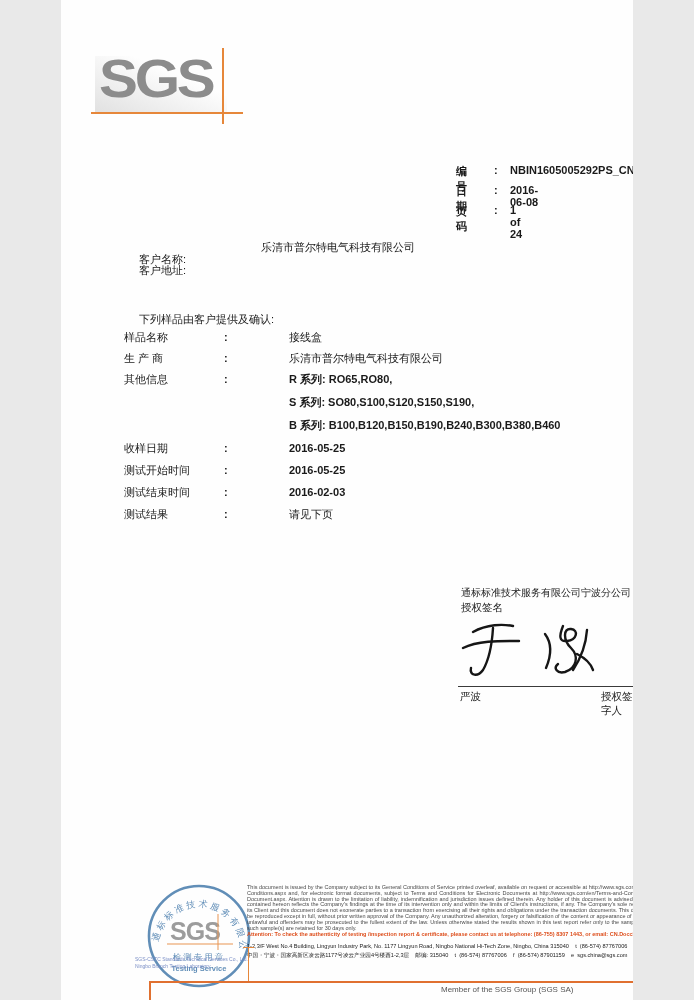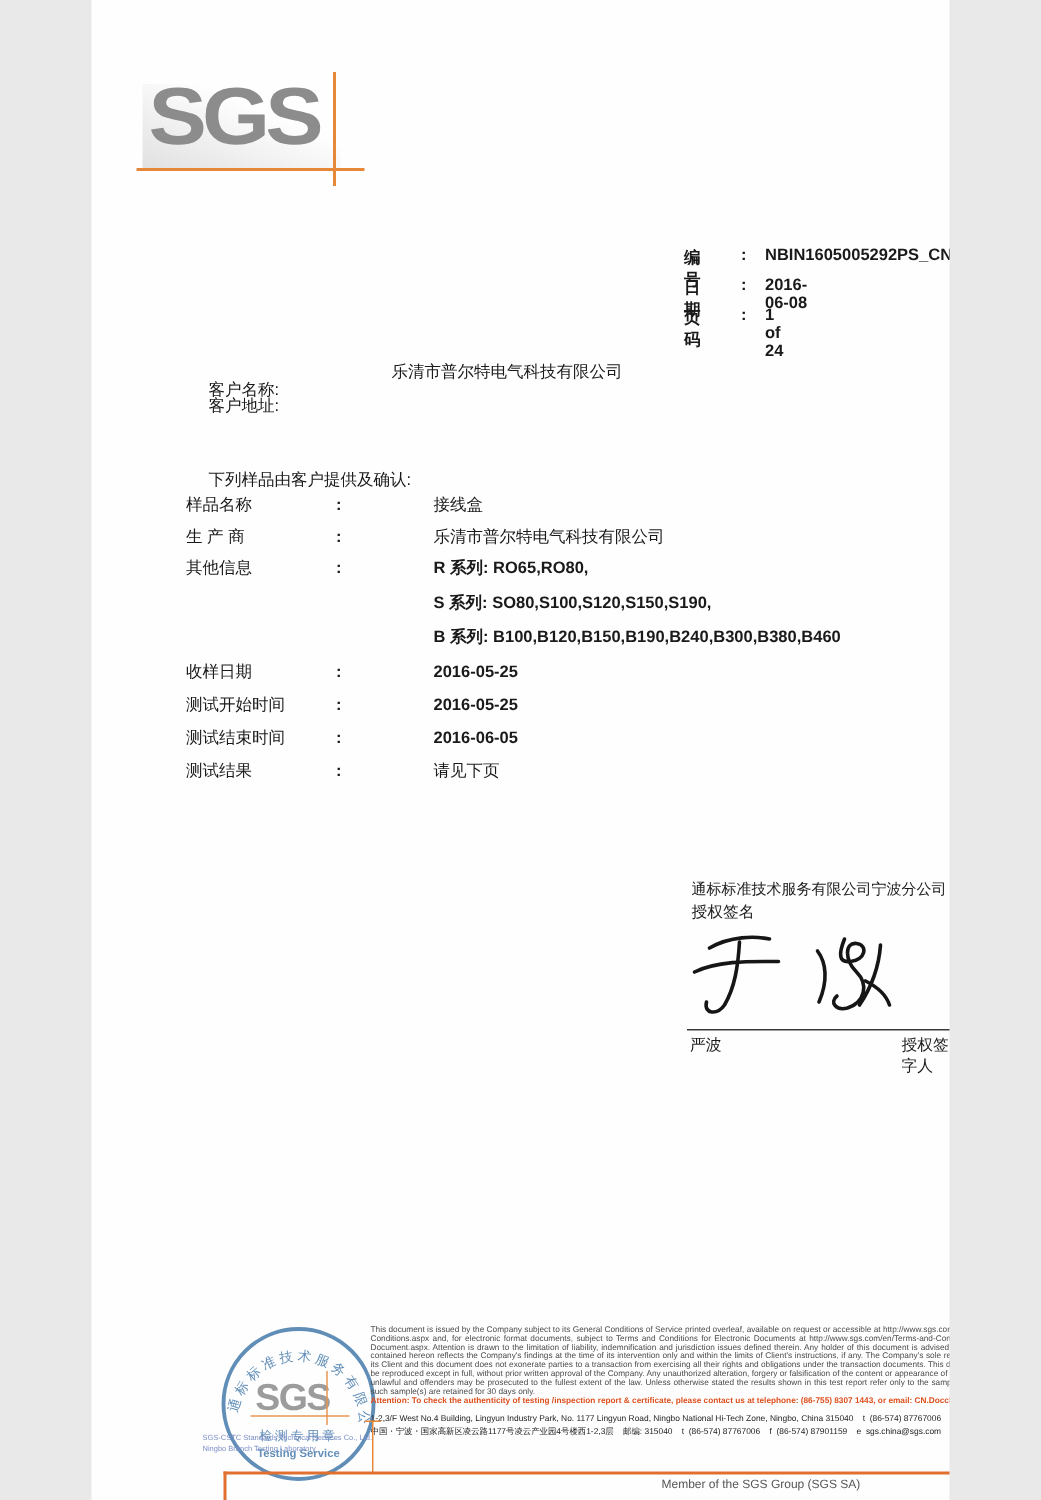--- a/index.html
+++ b/index.html
@@ -126,21 +126,21 @@
     <span class="fvalue b">2016-05-25</span>
   </div>
   <div class="frow" style="top:463px;">
     <span class="flabel">测试开始时间</span>
     <span class="fcolon">:</span>
     <span class="fvalue b">2016-05-25</span>
   </div>
   <div class="frow" style="top:485px;">
     <span class="flabel">测试结束时间</span>
     <span class="fcolon">:</span>
-    <span class="fvalue b">2016-06-05</span>
+    <span class="fvalue b">2016-02-03</span>
   </div>
   <div class="frow" style="top:507px;">
     <span class="flabel">测试结果</span>
     <span class="fcolon">:</span>
     <span class="fvalue">请见下页</span>
   </div>
 
   <div class="abs sig-company">通标标准技术服务有限公司宁波分公司</div>
   <div class="abs sig-label">授权签名</div>
   <svg class="abs sig-svg" width="180" height="70" viewBox="0 0 180 70">

